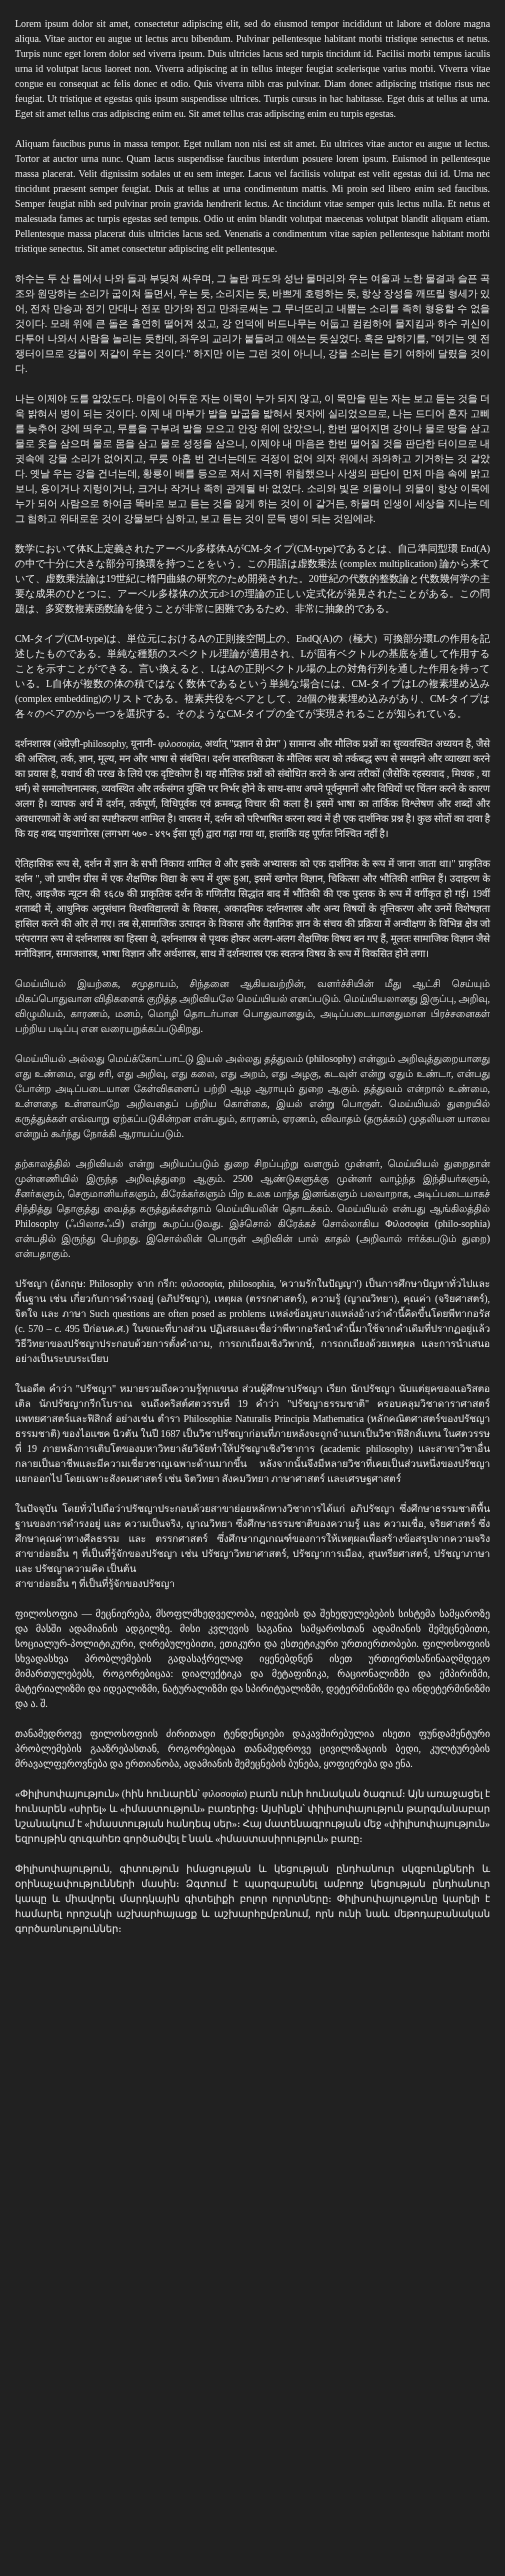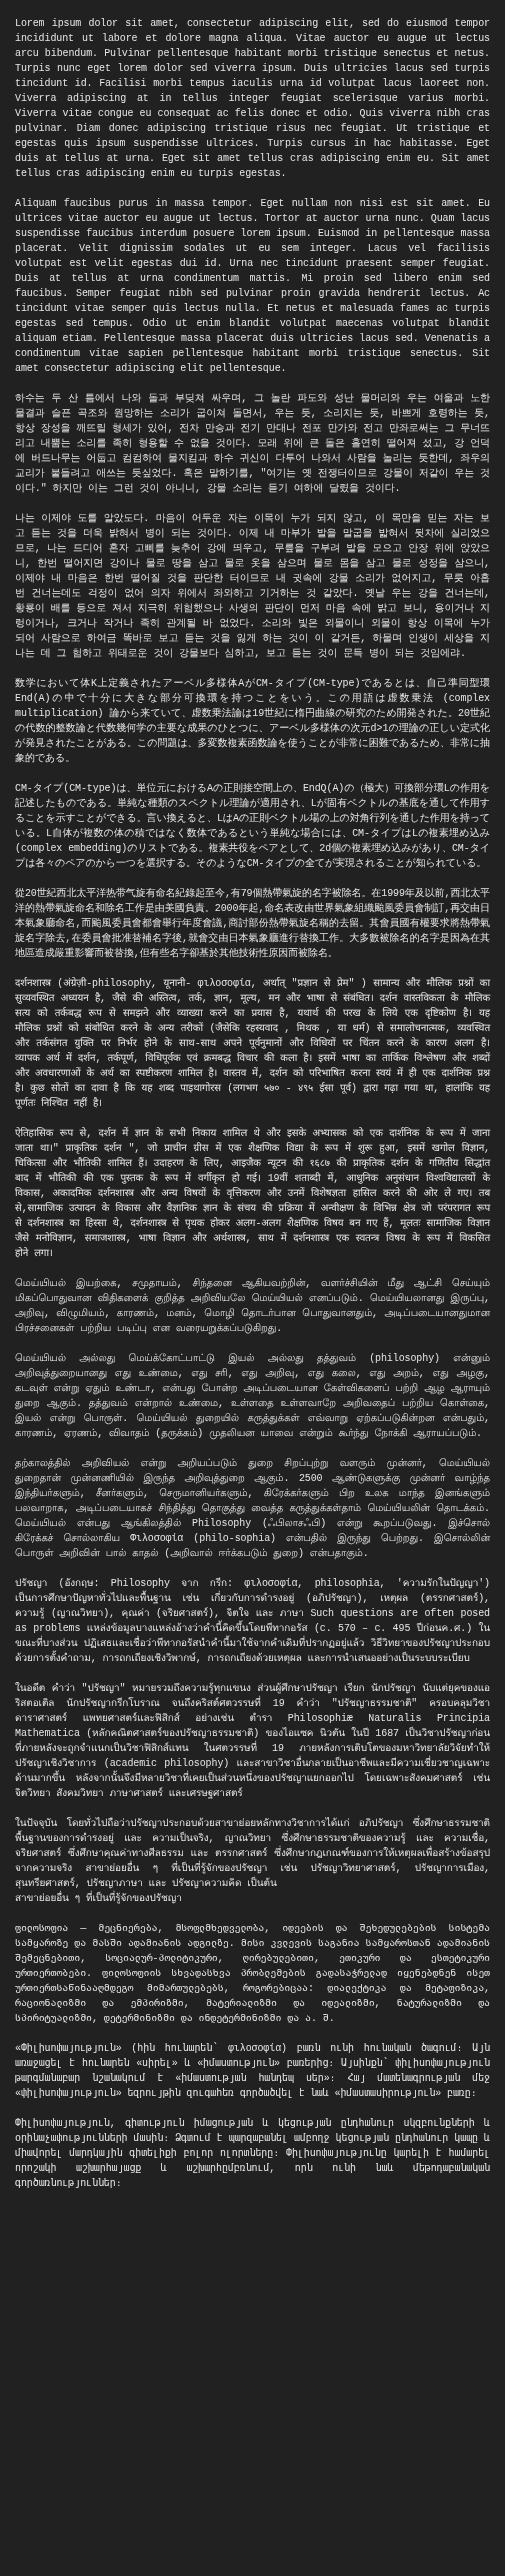--- a/index.html
+++ b/index.html
@@ -8,21 +8,21 @@
     background: #212121;
   }
   .page {
     position: relative;
     width: 505px;
     height: 2260px;
     box-sizing: border-box;
     padding: 16.4px 15px 0 15px;
     background: #212121;
     color: #e6e6e6;
-    font-family: Liberation Mono, monospace;
+    font-family: Liberation Serif, serif;
     font-size: 10px;
     line-height: 15px;
     overflow: hidden;
   }
   .page p {
     margin: 0 0 15px 0;
     text-align: justify;
     white-space: pre-line;
     letter-spacing: -0.1px;
     overflow-wrap: break-word;
@@ -31,27 +31,27 @@
 </head>
 <body>
 
 <div class="page">
   <p lang="en">Lorem ipsum dolor sit amet, consectetur adipiscing elit, sed do eiusmod tempor incididunt ut labore et dolore magna aliqua. Vitae auctor eu augue ut lectus arcu bibendum. Pulvinar pellentesque habitant morbi tristique senectus et netus. Turpis nunc eget lorem dolor sed viverra ipsum. Duis ultricies lacus sed turpis tincidunt id. Facilisi morbi tempus iaculis urna id volutpat lacus laoreet non. Viverra adipiscing at in tellus integer feugiat scelerisque varius morbi. Viverra vitae congue eu consequat ac felis donec et odio. Quis viverra nibh cras pulvinar. Diam donec adipiscing tristique risus nec feugiat. Ut tristique et egestas quis ipsum suspendisse ultrices. Turpis cursus in hac habitasse. Eget duis at tellus at urna. Eget sit amet tellus cras adipiscing enim eu. Sit amet tellus cras adipiscing enim eu turpis egestas.</p>
   <p lang="en">Aliquam faucibus purus in massa tempor. Eget nullam non nisi est sit amet. Eu ultrices vitae auctor eu augue ut lectus. Tortor at auctor urna nunc. Quam lacus suspendisse faucibus interdum posuere lorem ipsum. Euismod in pellentesque massa placerat. Velit dignissim sodales ut eu sem integer. Lacus vel facilisis volutpat est velit egestas dui id. Urna nec tincidunt praesent semper feugiat. Duis at tellus at urna condimentum mattis. Mi proin sed libero enim sed faucibus. Semper feugiat nibh sed pulvinar proin gravida hendrerit lectus. Ac tincidunt vitae semper quis lectus nulla. Et netus et malesuada fames ac turpis egestas sed tempus. Odio ut enim blandit volutpat maecenas volutpat blandit aliquam etiam. Pellentesque massa placerat duis ultricies lacus sed. Venenatis a condimentum vitae sapien pellentesque habitant morbi tristique senectus. Sit amet consectetur adipiscing elit pellentesque.</p>
   <p lang="ko">하수는 두 산 틈에서 나와 돌과 부딪쳐 싸우며, 그 놀란 파도와 성난 물머리와 우는 여울과 노한 물결과 슬픈 곡조와 원망하는 소리가 굽이쳐 돌면서, 우는 듯, 소리치는 듯, 바쁘게 호령하는 듯, 항상 장성을 깨뜨릴 형세가 있어, 전차 만승과 전기 만대나 전포 만가와 전고 만좌로써는 그 무너뜨리고 내뿜는 소리를 족히 형용할 수 없을 것이다. 모래 위에 큰 돌은 홀연히 떨어져 섰고, 강 언덕에 버드나무는 어둡고 컴컴하여 물지킴과 하수 귀신이 다투어 나와서 사람을 놀리는 듯한데, 좌우의 교리가 붙들려고 애쓰는 듯싶었다. 혹은 말하기를, "여기는 옛 전쟁터이므로 강물이 저같이 우는 것이다." 하지만 이는 그런 것이 아니니, 강물 소리는 듣기 여하에 달렸을 것이다.</p>
   <p lang="ko">나는 이제야 도를 알았도다. 마음이 어두운 자는 이목이 누가 되지 않고, 이 목만을 믿는 자는 보고 듣는 것을 더욱 밝혀서 병이 되는 것이다. 이제 내 마부가 발을 말굽을 밟혀서 뒷차에 실리었으므로, 나는 드디어 혼자 고삐를 늦추어 강에 띄우고, 무릎을 구부려 발을 모으고 안장 위에 앉았으니, 한번 떨어지면 강이나 물로 땅을 삼고 물로 옷을 삼으며 물로 몸을 삼고 물로 성정을 삼으니, 이제야 내 마음은 한번 떨어질 것을 판단한 터이므로 내 귓속에 강물 소리가 없어지고, 무릇 아홉 번 건너는데도 걱정이 없어 의자 위에서 좌와하고 기거하는 것 같았다. 옛날 우는 강을 건너는데, 황룡이 배를 등으로 져서 지극히 위험했으나 사생의 판단이 먼저 마음 속에 밝고 보니, 용이거나 지렁이거나, 크거나 작거나 족히 관계될 바 없었다. 소리와 빛은 외물이니 외물이 항상 이목에 누가 되어 사람으로 하여금 똑바로 보고 듣는 것을 잃게 하는 것이 이 같거든, 하물며 인생이 세상을 지나는 데 그 험하고 위태로운 것이 강물보다 심하고, 보고 듣는 것이 문득 병이 되는 것임에랴.</p>
   <p lang="ja">数学において体K上定義されたアーベル多様体AがCM-タイプ(CM-type)であるとは、自己準同型環 End(A)の中で十分に大きな部分可換環を持つことをいう。この用語は虚数乗法 (complex multiplication) 論から来ていて、虚数乗法論は19世紀に楕円曲線の研究のため開発された。20世紀の代数的整数論と代数幾何学の主要な成果のひとつに、アーベル多様体の次元d&gt;1の理論の正しい定式化が発見されたことがある。この問題は、多変数複素函数論を使うことが非常に困難であるため、非常に抽象的である。</p>
   <p lang="ja">CM-タイプ(CM-type)は、単位元におけるAの正則接空間上の、EndQ(A)の（極大）可換部分環Lの作用を記述したものである。単純な種類のスペクトル理論が適用され、Lが固有ベクトルの基底を通して作用することを示すことができる。言い換えると、LはAの正則ベクトル場の上の対角行列を通した作用を持っている。L自体が複数の体の積ではなく数体であるという単純な場合には、CM-タイプはLの複素埋め込み(complex embedding)のリストである。複素共役をペアとして、2d個の複素埋め込みがあり、CM-タイプは各々のペアのから一つを選択する。そのようなCM-タイプの全てが実現されることが知られている。</p>
-  <p lang="zh">從20世紀西北太平洋热带气旋有命名紀錄起至今,有79個熱帶氣旋的名字被除名。在1999年及以前,西北太平洋的熱帶氣旋命名和除名工作是由美國負責。2000年起,命名表改由世界氣象組織颱風委員會制訂,再交由日本氣象廳命名,而颱風委員會都會舉行年度會議,商討部份熱帶氣旋名稱的去留。其會員國有權要求將熱帶氣旋名字除去,在委員會批准替補名字後,就會交由日本氣象廳進行替換工作。大多數被除名的名字是因為在其地區造成嚴重影響而被替換,但有些名字卻基於其他技術性原因而被除名。</p>
   <p lang="hi">दर्शनशास्त्र (अंग्रेज़ी-philosophy, यूनानी- φιλοσοφία, अर्थात् "प्रज्ञान से प्रेम" ) सामान्य और मौलिक प्रश्नों का सुव्यवस्थित अध्ययन है, जैसे की अस्तित्व, तर्क, ज्ञान, मूल्य, मन और भाषा से संबंधित। दर्शन वास्तविकता के मौलिक सत्य को तर्कबद्ध रूप से समझने और व्याख्या करने का प्रयास है, यथार्थ की परख के लिये एक दृष्टिकोण है। यह मौलिक प्रश्नों को संबोधित करने के अन्य तरीकों (जैसेकि रहस्यवाद , मिथक , या धर्म) से समालोचनात्मक, व्यवस्थित और तर्कसंगत युक्ति पर निर्भर होने के साथ-साथ अपने पूर्वनुमानों और विधियों पर चिंतन करने के कारण अलग है। व्यापक अर्थ में दर्शन, तर्कपूर्ण, विधिपूर्वक एवं क्रमबद्ध विचार की कला है। इसमें भाषा का तार्किक विश्लेषण और शब्दों और अवधारणाओं के अर्थ का स्पष्टीकरण शामिल है। वास्तव में, दर्शन को परिभाषित करना स्वयं में ही एक दार्शनिक प्रश्न है। कुछ सोतों का दावा है कि यह शब्द पाइथागोरस (लगभग ५७० - ४९५ ईसा पूर्व) द्वारा गढ़ा गया था, हालांकि यह पूर्णतः निश्चित नहीं है।</p>
   <p lang="hi">ऐतिहासिक रूप से, दर्शन में ज्ञान के सभी निकाय शामिल थे और इसके अभ्यासक को एक दार्शनिक के रूप में जाना जाता था।" प्राकृतिक दर्शन ", जो प्राचीन ग्रीस में एक शैक्षणिक विद्या के रूप में शुरू हुआ, इसमें खगोल विज्ञान, चिकित्सा और भौतिकी शामिल हैं। उदाहरण के लिए, आइजैक न्यूटन  की १६८७ की प्राकृतिक दर्शन के गणितीय सिद्धांत बाद में भौतिकी की एक पुस्तक के रूप में वर्गीकृत हो गई। 19वीं शताब्दी में, आधुनिक अनुसंधान विश्वविद्यालयों के विकास, अकादमिक दर्शनशास्त्र और अन्य विषयों के वृत्तिकरण और उनमें विशेषज्ञता हासिल करने की ओर ले गए। तब से,सामाजिक उत्पादन के विकास और वैज्ञानिक ज्ञान के संचय की प्रक्रिया में अन्वीक्षण के विभिन्न क्षेत्र जो परंपरागत रूप से दर्शनशास्त्र का हिस्सा थे, दर्शनशास्त्र से पृथक होकर अलग-अलग शैक्षणिक विषय बन गए हैं, मूलतः सामाजिक विज्ञान जैसे  मनोविज्ञान, समाजशास्त्र, भाषा विज्ञान और अर्थशास्त्र, साथ में दर्शनशास्त्र एक स्वतन्त्र विषय के रूप में विकसित होने लगा।</p>
   <p lang="ta">மெய்யியல் இயற்கை, சமுதாயம், சிந்தனை ஆகியவற்றின், வளர்ச்சியின் மீது ஆட்சி செய்யும் மிகப்பொதுவான விதிகளைக் குறித்த அறிவியலே மெய்யியல் எனப்படும். மெய்யியலானது இருப்பு, அறிவு, விழுமியம், காரணம், மனம், மொழி தொடர்பான பொதுவானதும், அடிப்படையானதுமான பிரச்சனைகள் பற்றிய படிப்பு என வரையறுக்கப்படுகிறது.</p>
   <p lang="ta">மெய்யியல் அல்லது மெய்க்கோட்பாட்டு இயல் அல்லது தத்துவம் (philosophy) என்னும் அறிவுத்துறையானது எது உண்மை, எது சரி, எது அறிவு, எது கலை, எது அறம், எது அழகு, கடவுள் என்று ஏதும் உண்டா, என்பது போன்ற அடிப்படையான கேள்விகளைப் பற்றி ஆழ ஆராயும் துறை ஆகும். தத்துவம் என்றால் உண்மை, உள்ளதை உள்ளவாறே அறிவதைப் பற்றிய கொள்கை, இயல் என்று பொருள். மெய்யியல் துறையில் கருத்துக்கள் எவ்வாறு ஏற்கப்படுகின்றன என்பதும், காரணம், ஏரணம், விவாதம் (தருக்கம்) முதலியன யாவை என்றும் கூர்ந்து நோக்கி ஆராயப்படும்.</p>
   <p lang="ta">தற்காலத்தில் அறிவியல் என்று அறியப்படும் துறை சிறப்புற்று வளரும் முன்னர், மெய்யியல் துறைதான் முன்னணியில் இருந்த அறிவுத்துறை ஆகும். 2500 ஆண்டுகளுக்கு முன்னர் வாழ்ந்த இந்தியர்களும், சீனர்களும், செருமானியர்களும், கிரேக்கர்களும் பிற உலக மாந்த இனங்களும் பலவாறாக, அடிப்படையாகச் சிந்தித்து தொகுத்து வைத்த கருத்துக்கள்தாம் மெய்யியலின் தொடக்கம். மெய்யியல் என்பது ஆங்கிலத்தில் Philosophy (ஃபிலாசஃபி) என்று கூறப்படுவது. இச்சொல் கிரேக்கச் சொல்லாகிய Φιλοσοφία (philo-sophia) என்பதில் இருந்து பெற்றது. இசொல்லின் பொருள் அறிவின் பால் காதல் (அறிவால் ஈர்க்கபடும் துறை) என்பதாகும்.</p>
   <p lang="th">ปรัชญา (อังกฤษ: Philosophy จาก กรีก: φιλοσοφία, philosophia, 'ความรักในปัญญา') เป็นการศึกษาปัญหาทั่วไปและพื้นฐาน เช่น เกี่ยวกับการดำรงอยู่ (อภิปรัชญา), เหตุผล (ตรรกศาสตร์), ความรู้ (ญาณวิทยา), คุณค่า (จริยศาสตร์), จิตใจ และ ภาษา Such questions are often posed as problems แหล่งข้อมูลบางแหล่งอ้างว่าคำนี้คิดขึ้นโดยพีทากอรัส (c. 570 – c. 495 ปีก่อนค.ศ.) ในขณะที่บางส่วน ปฏิเสธและเชื่อว่าพีทากอรัสนำคำนี้มาใช้จากคำเดิมที่ปรากฏอยู่แล้ว วิธีวิทยาของปรัชญาประกอบด้วยการตั้งคำถาม, การถกเถียงเชิงวิพากษ์, การถกเถียงด้วยเหตุผล และการนำเสนออย่างเป็นระบบระเบียบ</p>
   <p lang="th">ในอดีต คำว่า "ปรัชญา" หมายรวมถึงความรู้ทุกแขนง ส่วนผู้ศึกษาปรัชญา เรียก นักปรัชญา นับแต่ยุคของแอริสตอเติล นักปรัชญากรีกโบราณ จนถึงคริสต์ศตวรรษที่ 19 คำว่า "ปรัชญาธรรมชาติ" ครอบคลุมวิชาดาราศาสตร์ แพทยศาสตร์และฟิสิกส์ อย่างเช่น ตำรา Philosophiæ Naturalis Principia Mathematica (หลักคณิตศาสตร์ของปรัชญาธรรมชาติ) ของไอแซค นิวตัน ในปี 1687 เป็นวิชาปรัชญาก่อนที่ภายหลังจะถูกจำแนกเป็นวิชาฟิสิกส์แทน ในศตวรรษที่ 19 ภายหลังการเติบโตของมหาวิทยาลัยวิจัยทำให้ปรัชญาเชิงวิชาการ (academic philosophy) และสาขาวิชาอื่นกลายเป็นอาชีพและมีความเชี่ยวชาญเฉพาะด้านมากขึ้น หลังจากนั้นจึงมีหลายวิชาที่เคยเป็นส่วนหนึ่งของปรัชญาแยกออกไป โดยเฉพาะสังคมศาสตร์ เช่น จิตวิทยา สังคมวิทยา ภาษาศาสตร์ และเศรษฐศาสตร์</p>
   <p lang="th">ในปัจจุบัน โดยทั่วไปถือว่าปรัชญาประกอบด้วยสาขาย่อยหลักทางวิชาการได้แก่ อภิปรัชญา ซึ่งศึกษาธรรมชาติพื้นฐานของการดำรงอยู่ และ ความเป็นจริง, ญาณวิทยา ซึ่งศึกษาธรรมชาติของความรู้ และ ความเชื่อ, จริยศาสตร์ ซึ่งศึกษาคุณค่าทางศีลธรรม และ ตรรกศาสตร์ ซึ่งศึกษากฎเกณฑ์ของการให้เหตุผลเพื่อสร้างข้อสรุปจากความจริง สาขาย่อยอื่น ๆ ที่เป็นที่รู้จักของปรัชญา เช่น ปรัชญาวิทยาศาสตร์, ปรัชญาการเมือง, สุนทรียศาสตร์, ปรัชญาภาษา และ ปรัชญาความคิด เป็นต้น
 สาขาย่อยอื่น ๆ ที่เป็นที่รู้จักของปรัชญา</p>
   <p lang="ka">ფილოსოფია — მეცნიერება, მსოფლმხედველობა, იდეების და შეხედულებების სისტემა სამყაროზე და მასში ადამიანის ადგილზე. მისი კვლევის საგანია სამყაროსთან ადამიანის შემეცნებითი, სოციალურ-პოლიტიკური, ღირებულებითი, ეთიკური და ესთეტიკური ურთიერთობები. ფილოსოფიის სხვადასხვა პრობლემების გადასაჭრელად იყენებდნენ ისეთ ურთიერთსაწინააღმდეგო მიმართულებებს, როგორებიცაა: დიალექტიკა და მეტაფიზიკა, რაციონალიზმი და ემპირიზმი, მატერიალიზმი და იდეალიზმი, ნატურალიზმი და სპირიტუალიზმი, დეტერმინიზმი და ინდეტერმინიზმი და ა. შ.</p>
+  <p lang="ka">თანამედროვე ფილოსოფიის ძირითადი ტენდენციები დაკავშირებულია ისეთი ფუნდამენტური პრობლემების გააზრებასთან, როგორებიცაა თანამედროვე ცივილიზაციის ბედი, კულტურების მრავალფეროვნება და ერთიანობა, ადამიანის შემეცნების ბუნება, ყოფიერება და ენა.</p>
   <p lang="hy">«Փիլիսոփայություն» (հին հունարեն՝ φιλοσοφία) բառն ունի հունական ծագում։ Այն առաջացել է հունարեն «սիրել» և «իմաստություն» բառերից։ Այսինքն՝ փիլիսոփայություն թարգմանաբար նշանակում է «իմաստության հանդեպ սեր»։ Հայ մատենագրության մեջ «փիլիսոփայություն» եզրույթին զուգահեռ գործածվել է նաև «իմաստասիրություն» բառը։</p>
   <p lang="hy">Փիլիսոփայություն, գիտություն իմացության և կեցության ընդհանուր սկզբունքների և օրինաչափությունների մասին։ Ձգտում է պարզաբանել ամբողջ կեցության ընդհանուր կապը և միավորել մարդկային գիտելիքի բոլոր ոլորտները։ Փիլիսոփայությունը կարելի է համարել որոշակի աշխարհայացք և աշխարհըմբռնում, որն ունի նաև մեթոդաբանական գործառնություններ։</p>
 </div>
 
 
 </body></html>

